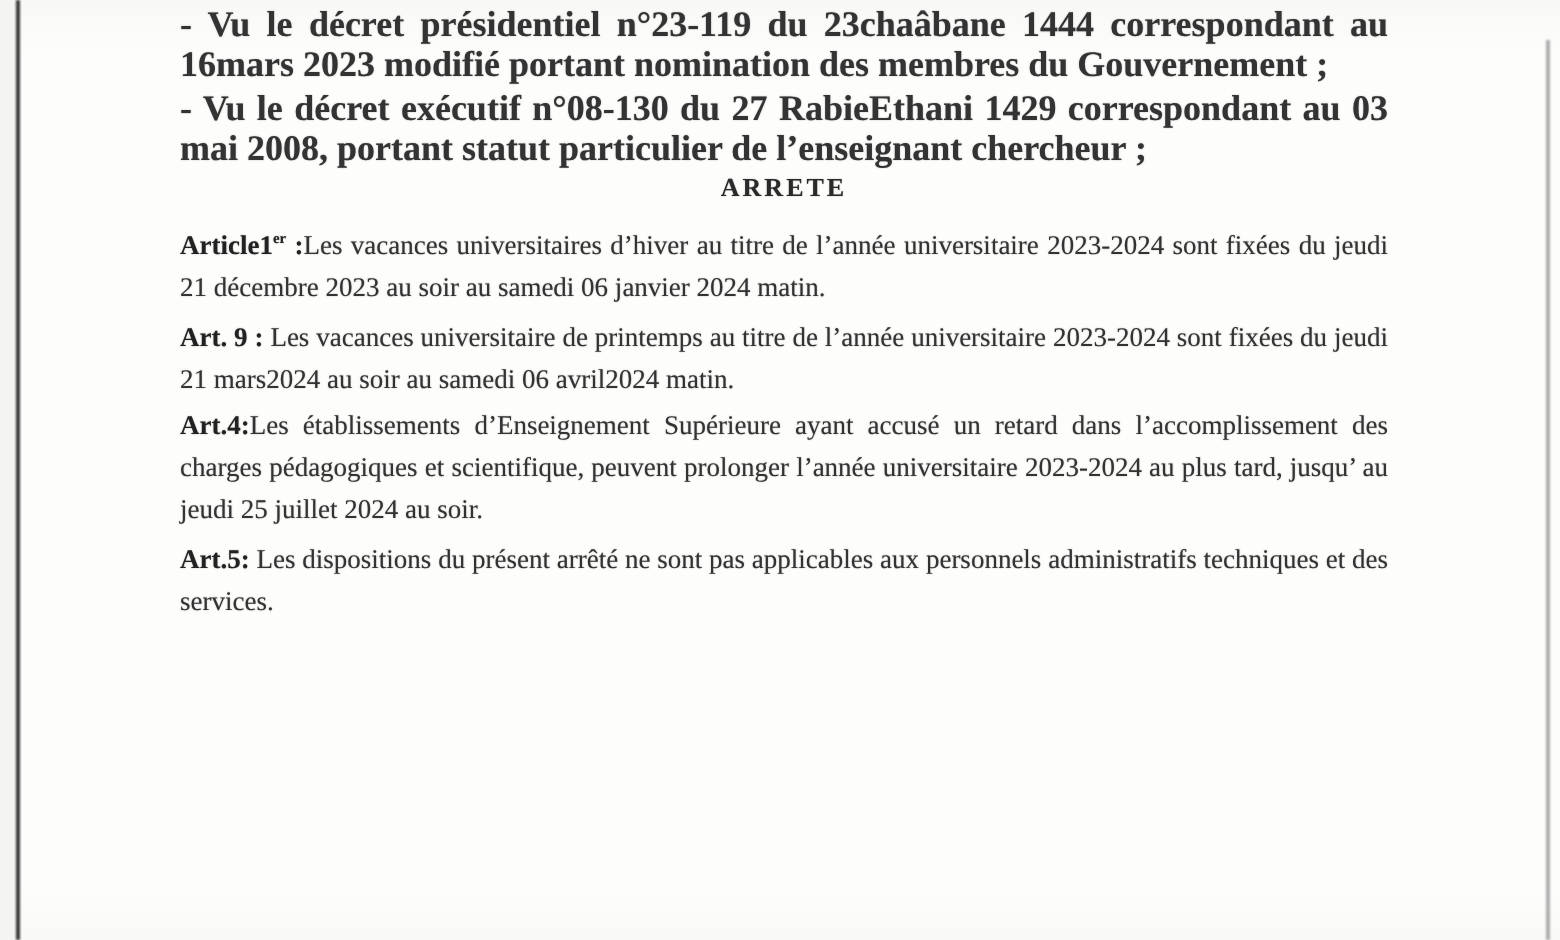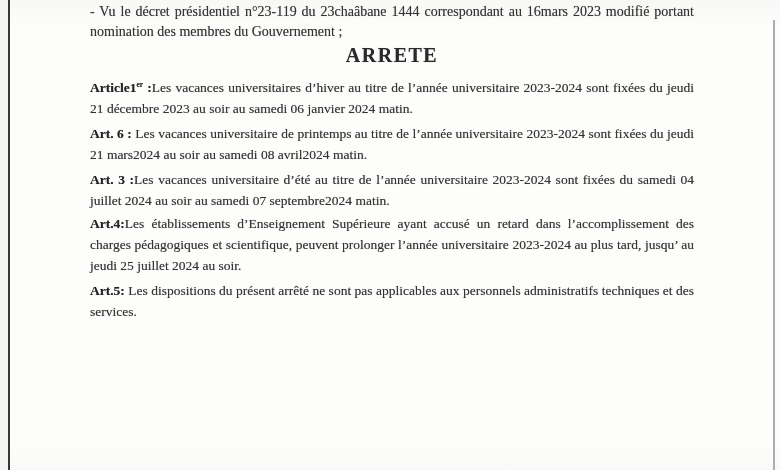--- a/index.html
+++ b/index.html
@@ -43,28 +43,29 @@
   }
   .content {
     position: absolute;
     left: 90px;
     top: 2px;
     width: 604px;
     text-shadow: 0 0 0.7px rgba(60,60,60,0.5);
   }
   .visa {
     margin: 0 0 2px 0;
-    font-size: 14px;
+    font-size: 18px;
     line-height: 20px;
     text-align: justify;
+    font-weight: bold;
   }
   .arrete-heading {
     margin: 1px 0 10px 0;
     text-align: center;
-    font-size: 20px;
+    font-size: 13px;
     font-weight: bold;
     letter-spacing: 1.5px;
     color: #2a2a2a;
   }
   .article {
     margin: 0 0 4px 0;
     font-size: 13.5px;
     line-height: 21px;
     text-align: justify;
   }
@@ -82,26 +83,26 @@
 </head>
 <body>
 
 <div class="page">
   <div class="margin-strip"></div>
   <div class="edge-line-left"></div>
   <div class="edge-line-right"></div>
 
   <div class="content">
     <p class="visa">- Vu le décret présidentiel n°23-119 du 23chaâbane 1444 correspondant au 16mars 2023 modifié portant nomination des membres du Gouvernement ;</p>
+    <p class="visa">- Vu le décret exécutif n°08-130 du 27 RabieEthani 1429 correspondant au 03 mai 2008, portant statut particulier de l’enseignant chercheur ;</p>
 
     <h2 class="arrete-heading">ARRETE</h2>
 
     <p class="article"><span class="article-label"><span>Article1</span><sup>er</sup><span> :</span></span><span>Les vacances universitaires d’hiver au titre de l’année universitaire 2023-2024 sont fixées du jeudi 21 décembre 2023 au soir au samedi 06 janvier 2024 matin.</span></p>
 
-    <p class="article"><span class="article-label"><span>Art. 6 :</span><sup></sup><span></span></span><span> Les vacances universitaire  de  printemps au titre de l’année universitaire 2023-2024 sont fixées du jeudi 21 mars2024 au soir au samedi 08 avril2024 matin.</span></p>
+    <p class="article"><span class="article-label"><span>Art. 9 :</span><sup></sup><span></span></span><span> Les vacances universitaire  de  printemps au titre de l’année universitaire 2023-2024 sont fixées du jeudi 21 mars2024 au soir au samedi 06 avril2024 matin.</span></p>
 
-    <p class="article"><span class="article-label"><span>Art. 3 :</span><sup></sup><span></span></span><span>Les vacances universitaire  d’été au titre de l’année universitaire 2023-2024 sont fixées du samedi 04 juillet 2024 au soir au samedi 07  septembre2024 matin.</span></p>
 
     <p class="article"><span class="article-label"><span>Art.4:</span><sup></sup><span></span></span><span>Les établissements d’Enseignement Supérieure ayant accusé un retard dans l’accomplissement des charges pédagogiques et scientifique, peuvent prolonger l’année universitaire 2023-2024 au plus tard, jusqu’ au jeudi 25 juillet 2024 au soir.</span></p>
 
     <p class="article"><span class="article-label"><span>Art.5:</span><sup></sup><span></span></span><span> Les dispositions du présent arrêté ne sont pas applicables aux personnels administratifs techniques et des services.</span></p>
   </div>
 </div>
 
 </body></html>

